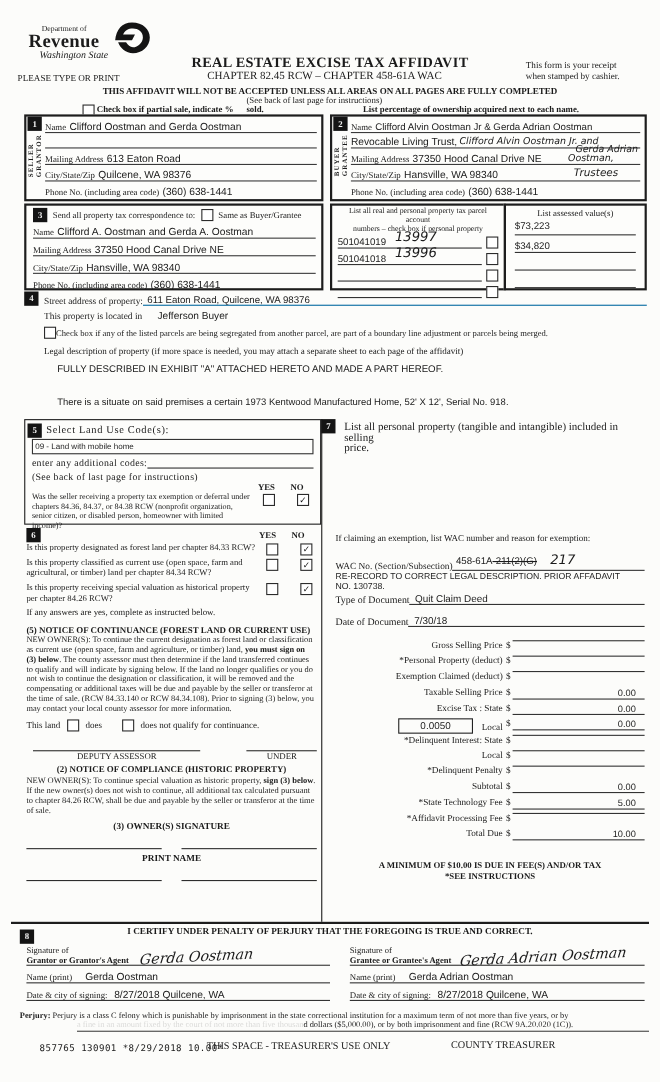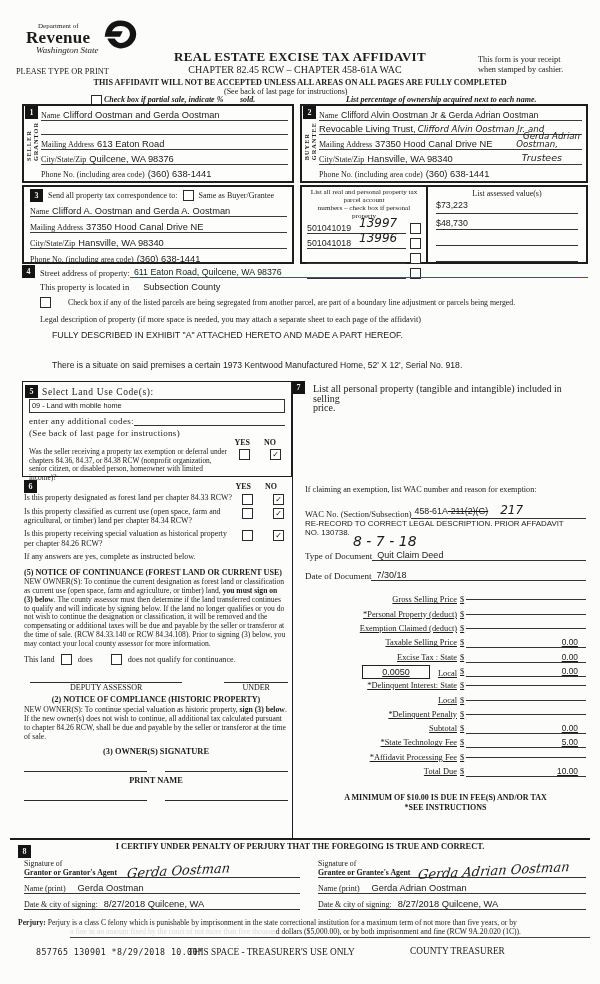--- a/index.html
+++ b/index.html
@@ -16,21 +16,21 @@
       text-align:center;vertical-align:-1px;background:#fff;color:#111;flex:none;}
   .badge{display:inline-block;width:13px;height:13px;background:#141414;color:#f2f2f2;font-size:8px;
          line-height:13px;text-align:center;font-weight:bold;flex:none;}
   .vert{writing-mode:vertical-rl;transform:rotate(180deg);font-size:6.3px;font-weight:bold;letter-spacing:1px;}
   .box{border:2px solid #1d1d1d;background:#fdfdfb;box-sizing:border-box;}
   .fr{display:flex;align-items:flex-end;border-bottom:1px solid #3a3a3a;font-size:8px;}
   .fl{white-space:nowrap;}
   .fv{font-family:"Liberation Sans",sans-serif;font-size:9.3px;margin-left:3px;white-space:nowrap;}
   .strike{text-decoration:line-through;}
   .line{border-top:1px solid #2d2d2d;}
-  .mrow{display:flex;align-items:center;height:14.3px;font-size:8.4px;text-decoration:underline;}
+  .mrow{display:flex;align-items:flex-start;height:14.3px;font-size:8.4px;}
   .mlabel{width:152px;text-align:right;white-space:nowrap;}
   .mdollar{margin:0 2px 0 3px;}
   .mline{flex:1;border-bottom:0.9px solid #333;text-align:right;font-family:"Liberation Sans",sans-serif;
          font-size:8.4px;padding-right:8px;}
   .qrow{display:flex;}
   .qtext{flex:1;font-size:7.9px;line-height:9.2px;}
   .qboxes{width:54px;display:flex;justify-content:space-between;padding:1px 4px 0 8px;box-sizing:border-box;flex:none;}
   .yesno{display:flex;justify-content:flex-end;gap:14px;font-size:8px;font-weight:bold;padding-right:9px;}
 </style>
 </head>
@@ -54,21 +54,21 @@
 
   <div class="abs" style="left:478px;top:55px;width:115px;font-size:8.3px;line-height:1.25;">
     <div>This form is your receipt</div>
     <div>when stamped by cashier.</div>
   </div>
 
   <div class="abs" style="left:16px;top:67px;font-size:8.3px;">PLEASE TYPE OR PRINT</div>
   <div class="abs ctr b" style="left:0;right:0;top:78px;font-size:8.2px;">THIS AFFIDAVIT WILL NOT BE ACCEPTED UNLESS ALL AREAS ON ALL PAGES ARE FULLY COMPLETED</div>
   <div class="abs" style="left:224px;top:87px;font-size:8px;">(See back of last page for instructions)</div>
 
-  <div class="abs" style="left:16px;right:0;top:95px;height:10px;font-style:italic;">
+  <div class="abs" style="left:0;right:0;top:95px;height:10px;">
     <span class="cb abs" style="left:75px;top:0;"></span>
     <span class="abs b" style="left:88px;top:0;font-size:8px;">Check box if partial sale, indicate %</span>
     <span class="abs b" style="left:224px;top:0;font-size:8px;">sold.</span>
     <span class="abs b" style="left:330px;top:0;font-size:8px;">List percentage of ownership acquired next to each name.</span>
   </div>
 
   <div class="abs" style="left:22px;top:104px;width:566px;height:79px;display:flex;gap:6px;">
 
     <div class="box" style="width:272px;display:flex;">
       <div style="width:15px;display:flex;flex-direction:column;align-items:center;">
@@ -155,21 +155,21 @@
       <div class="fr" style="height:15px;">
         <span class="fl">City/State/Zip</span>
         <span class="fv">Hansville, WA  98340</span>
       </div>
       <div class="fr" style="height:15px;border-bottom:none;">
         <span class="fl">Phone No. (including area code)</span>
         <span class="fv">(360) 638-1441</span>
       </div>
     </div>
 
-    <div class="box" style="width:128px;margin-left:6px;padding:1px 5px 0 5px;">
+    <div class="box" style="width:160px;margin-left:6px;padding:1px 5px 0 5px;">
       <div class="ctr" style="font-size:7.1px;line-height:8px;">
         <div>List all real and personal property tax parcel account</div>
         <div>numbers – check box if personal property</div>
       </div>
       <div style="display:flex;align-items:flex-end;height:14px;">
         <span class="sans" style="flex:1;border-bottom:1px solid #333;font-size:8.8px;position:relative;">
           <span>501041019</span>
           <span class="hw abs" style="left:52px;top:-7px;font-size:12px;">13997</span>
         </span>
         <span class="cb" style="margin-left:4px;"></span>
@@ -187,37 +187,37 @@
       </div>
       <div style="display:flex;align-items:flex-end;height:15px;">
         <span style="flex:1;border-bottom:1px solid #333;"></span>
         <span class="cb" style="margin-left:4px;"></span>
       </div>
     </div>
 
     <div class="box" style="flex:1;margin-left:-2px;padding:2px 8px 0 8px;">
       <div class="ctr" style="font-size:8px;height:11px;">List assessed value(s)</div>
       <div class="sans" style="border-bottom:1px solid #333;height:13px;font-size:8.8px;">$73,223</div>
-      <div class="sans" style="border-bottom:1px solid #333;height:15px;font-size:8.8px;line-height:19px;">$48,730</div>
+      <div class="sans" style="border-bottom:1px solid #333;height:15px;font-size:8.8px;line-height:19px;">$34,820</div>
       <div style="border-bottom:1px solid #333;height:15px;"></div>
       <div style="border-bottom:1px solid #333;height:15px;"></div>
     </div>
   </div>
 
   <div class="abs" style="left:22px;top:265px;width:566px;">
     <div style="display:flex;align-items:flex-end;">
       <span class="badge" style="margin-right:5px;">4</span>
       <span style="font-size:8.5px;white-space:nowrap;">Street address of property:</span>
       <span class="sans" style="flex:1;border-bottom:1px solid #0369a1;font-size:8.8px;padding-left:4px;">611 Eaton Road, Quilcene, WA  98376</span>
     </div>
     <div style="display:flex;margin-top:4px;margin-left:18px;font-size:8.5px;">
       <span>This property is located in</span>
-      <span class="sans" style="font-size:9.2px;margin-left:14px;">Subsection County</span>
-    </div>
-    <div style="display:flex;align-items:center;margin-top:5px;margin-left:18px;gap:17px;">
+      <span class="sans" style="font-size:9.2px;margin-left:14px;">Jefferson Buyer</span>
+    </div>
+    <div style="display:flex;align-items:center;margin-top:5px;margin-left:18px;gap:0;">
       <span class="cb"></span>
       <span style="font-size:7.8px;">Check box if any of the listed parcels are being segregated from another parcel, are part of a boundary line adjustment or parcels being merged.</span>
     </div>
     <div style="margin-top:7px;margin-left:18px;font-size:8.2px;">Legal description of property (if more space is needed, you may attach a separate sheet to each page of the affidavit)</div>
     <div class="sans" style="margin-top:6px;margin-left:30px;font-size:8.8px;">FULLY DESCRIBED IN EXHIBIT "A" ATTACHED HERETO AND MADE A PART HEREOF.</div>
     <div class="sans" style="margin-top:20px;margin-left:30px;font-size:8.6px;">There is a situate on said premises a certain 1973 Kentwood Manufactured Home, 52' X 12', Serial No. 918.</div>
   </div>
 
   <div class="abs" style="left:22px;top:381px;width:566px;height:457px;display:flex;">
 
@@ -332,21 +332,20 @@
         <span style="flex:1;border-bottom:1px solid #333;padding-left:3px;position:relative;">
           <span class="sans" style="font-size:8.8px;">458-61A</span><span class="sans strike" style="font-size:8.8px;">-211(2)(G)</span>
           <span class="hw" style="font-size:12px;margin-left:8px;">217</span>
         </span>
       </div>
 
       <div class="sans" style="font-size:7.9px;line-height:9px;">
         <div>RE-RECORD TO CORRECT LEGAL DESCRIPTION.  PRIOR AFFADAVIT</div>
         <div>NO. 130738.</div>
       </div>
-      <div class="hw" style="font-size:14px;margin-left:48px;height:15px;margin-top:-4px;">8 - 7 - 18</div>
 
       <div style="display:flex;align-items:flex-end;margin-top:2px;">
         <span style="font-size:9px;white-space:nowrap;">Type of Document</span>
         <span class="sans" style="flex:1;border-bottom:1px solid #333;font-size:9px;padding-left:5px;">Quit Claim Deed</span>
       </div>
       <div style="display:flex;align-items:flex-end;margin-top:9px;">
         <span style="font-size:9px;white-space:nowrap;">Date of Document</span>
         <span class="sans" style="flex:1;border-bottom:1px solid #333;font-size:9px;padding-left:5px;">7/30/18</span>
       </div>
 

